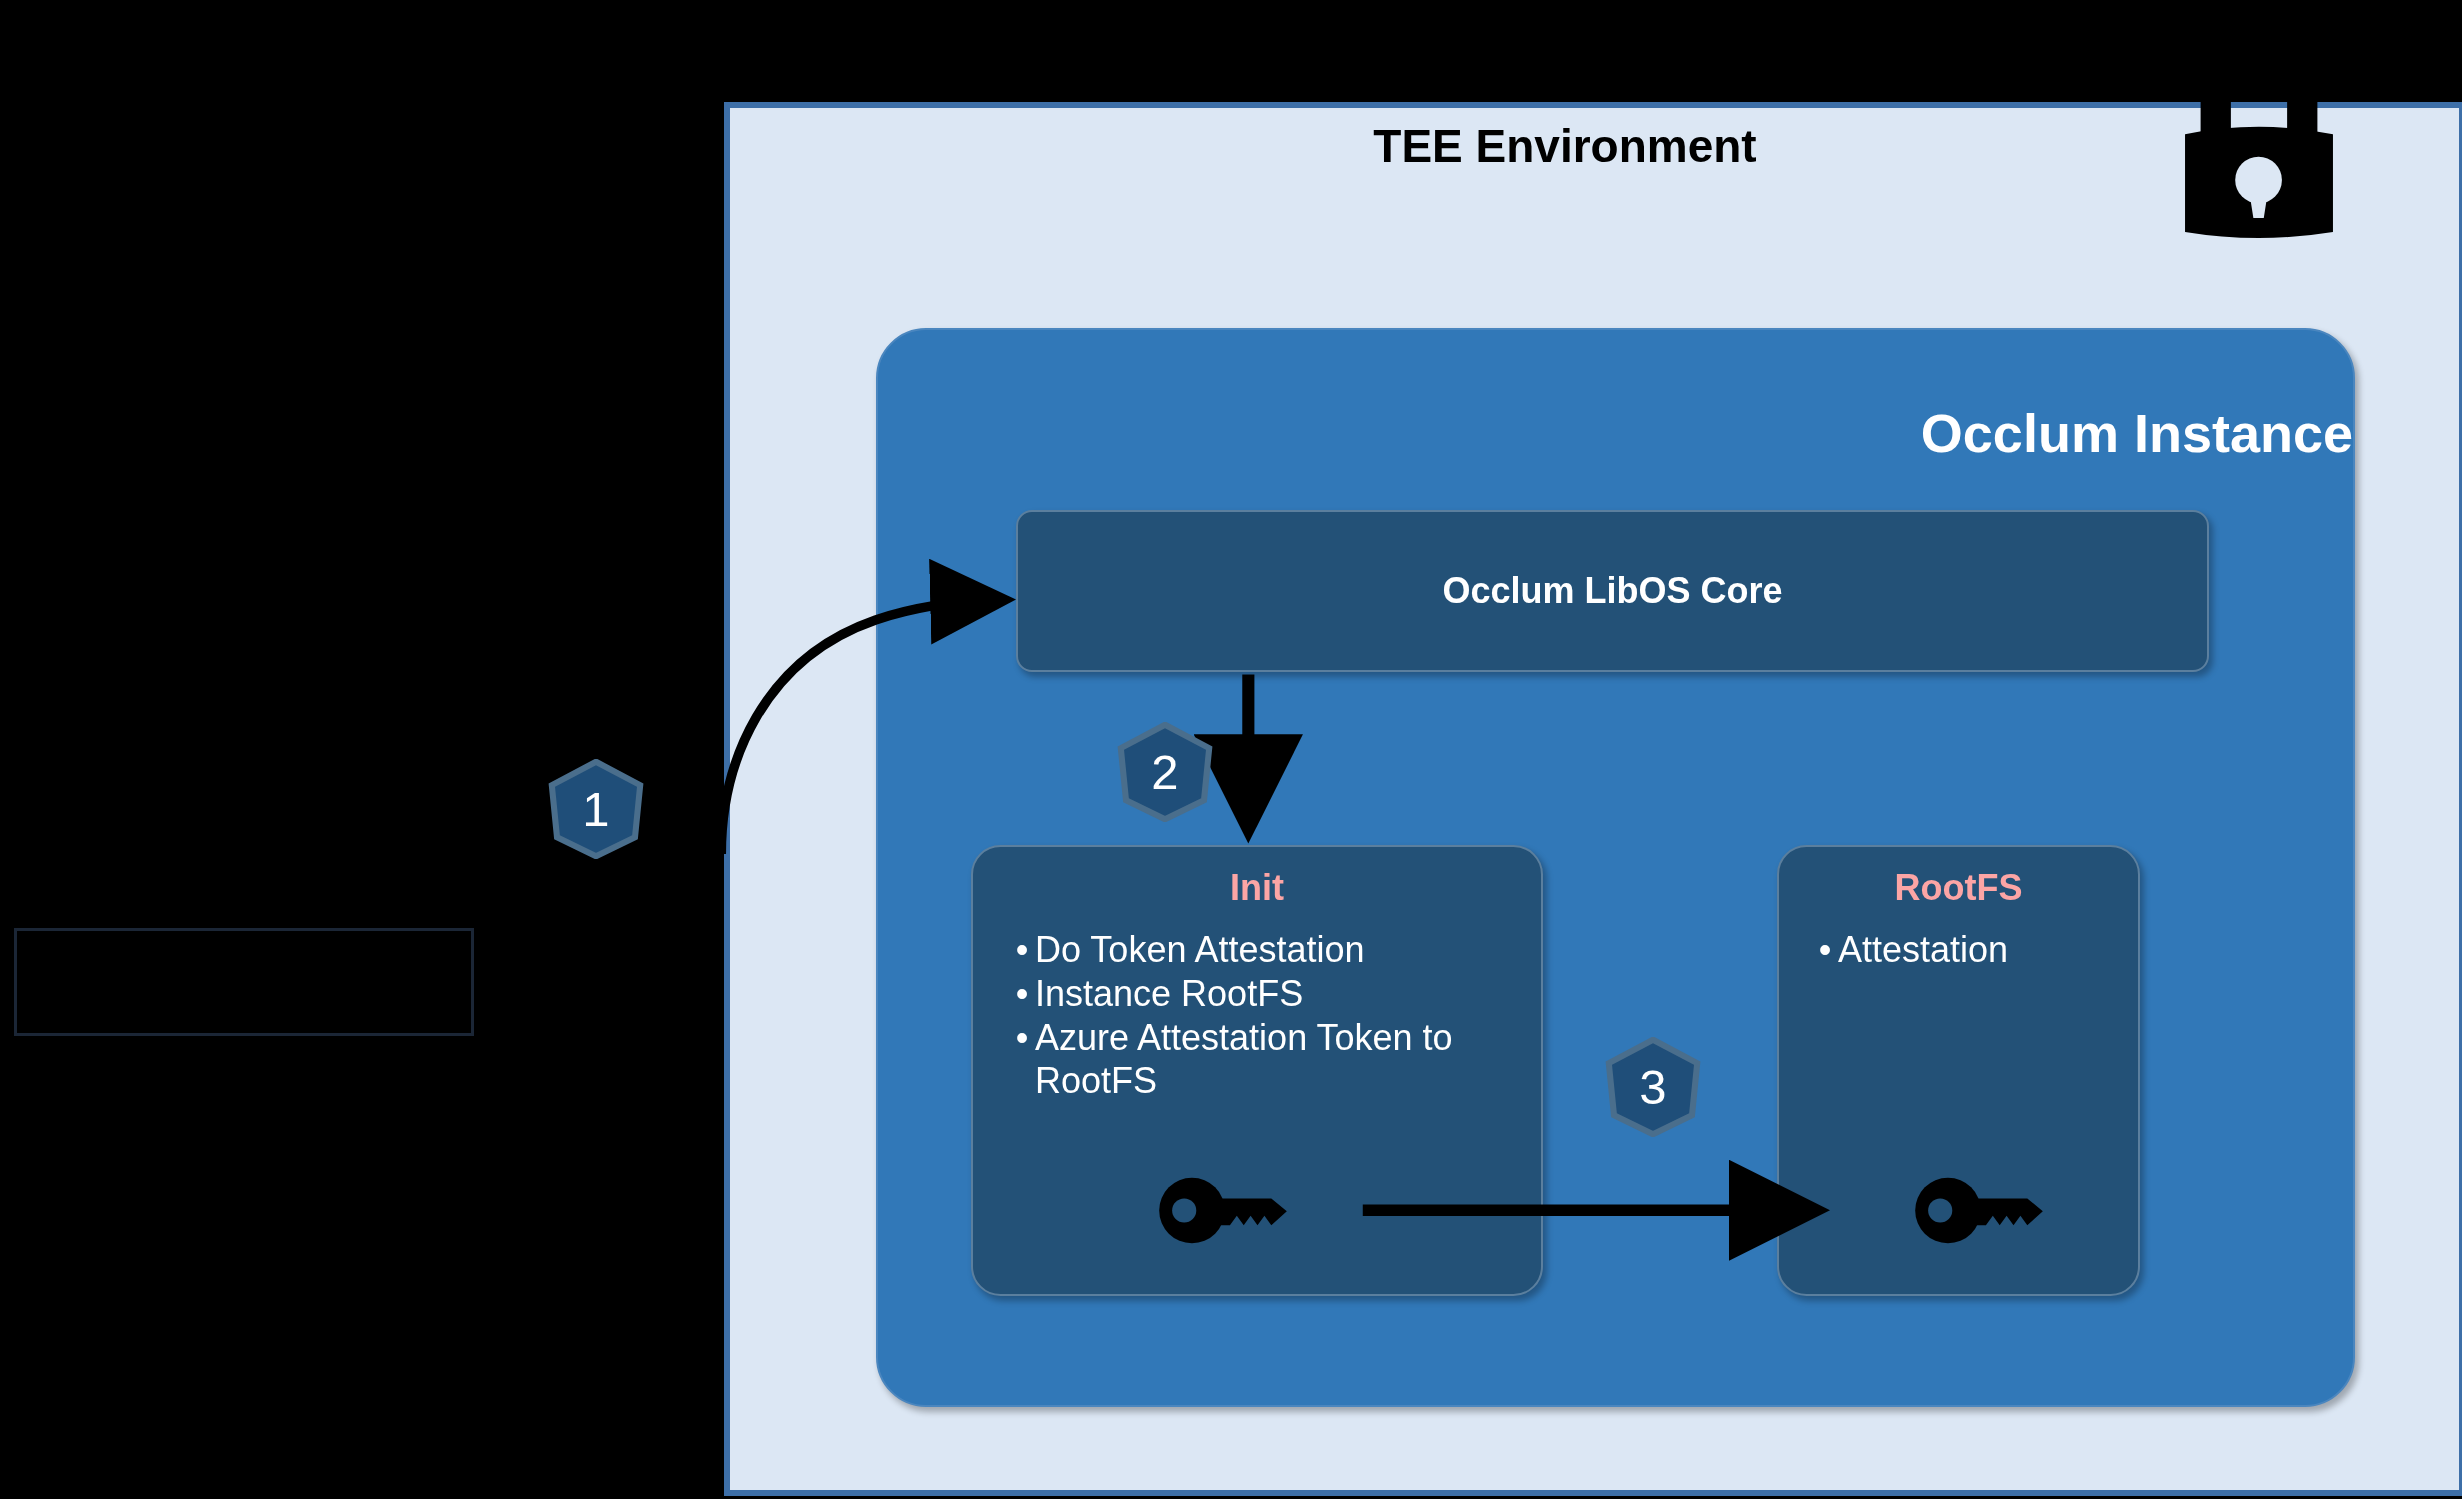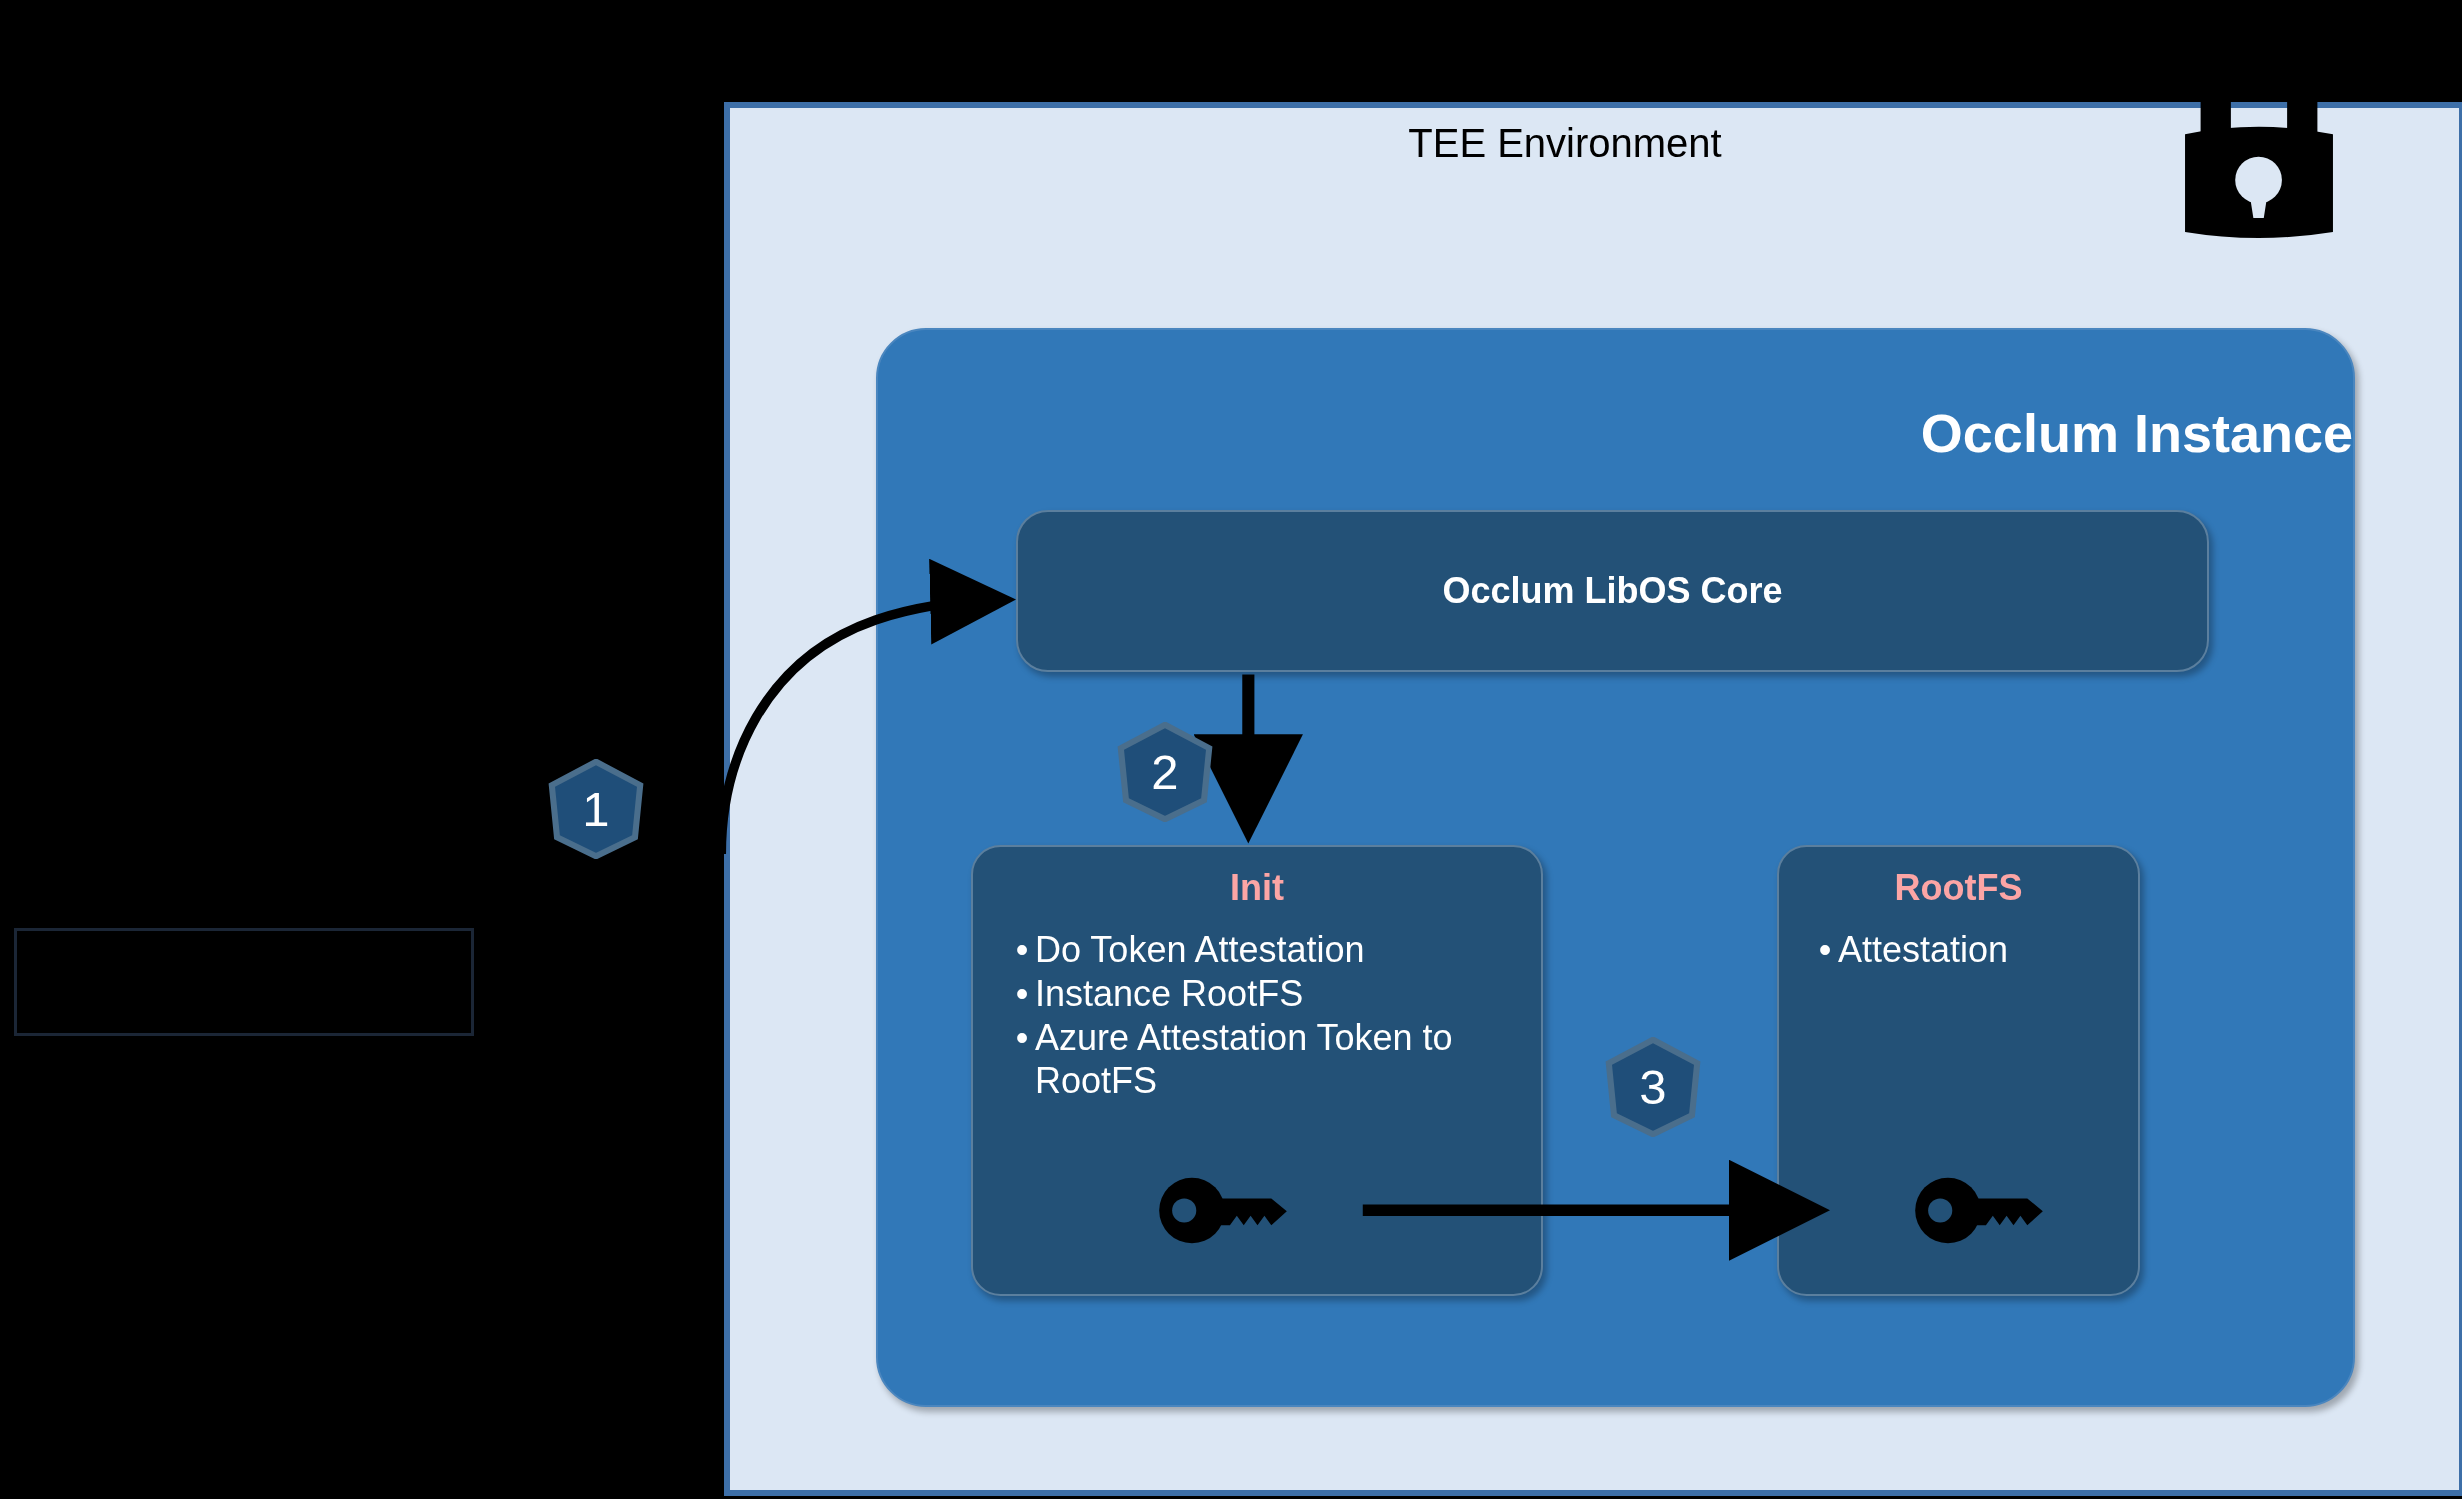--- a/index.html
+++ b/index.html
@@ -46,22 +46,22 @@
     background: #dce7f4;
     border: 6px solid #3d6fa8;
     box-sizing: border-box;
   }
   .tee-title {
     position: absolute;
     left: 724px;
     top: 121px;
     width: 1682px;
     text-align: center;
-    font-size: 40px;
-    font-weight: normal;
+    font-size: 46px;
+    font-weight: bold;
     color: #000000;
     letter-spacing: 0px;
     line-height: 1.1;
   }
 
   
   .padlock {
     position: absolute;
     left: 2166px;
     top: 52px;
@@ -96,21 +96,21 @@
 
   
   .libos-core {
     position: absolute;
     left: 1016px;
     top: 510px;
     width: 1193px;
     height: 162px;
     background: #235177;
     border: 2.6px solid #5b7f9e;
-    border-radius: 32px;
+    border-radius: 16px;
     box-sizing: border-box;
     box-shadow: 3.5px 4.3px 6px rgba(0,0,0,0.28);
     display: flex;
     align-items: center;
     justify-content: center;
   }
   .libos-core-label {
     font-size: 36px;
     font-weight: bold;
     color: #ffffff;

